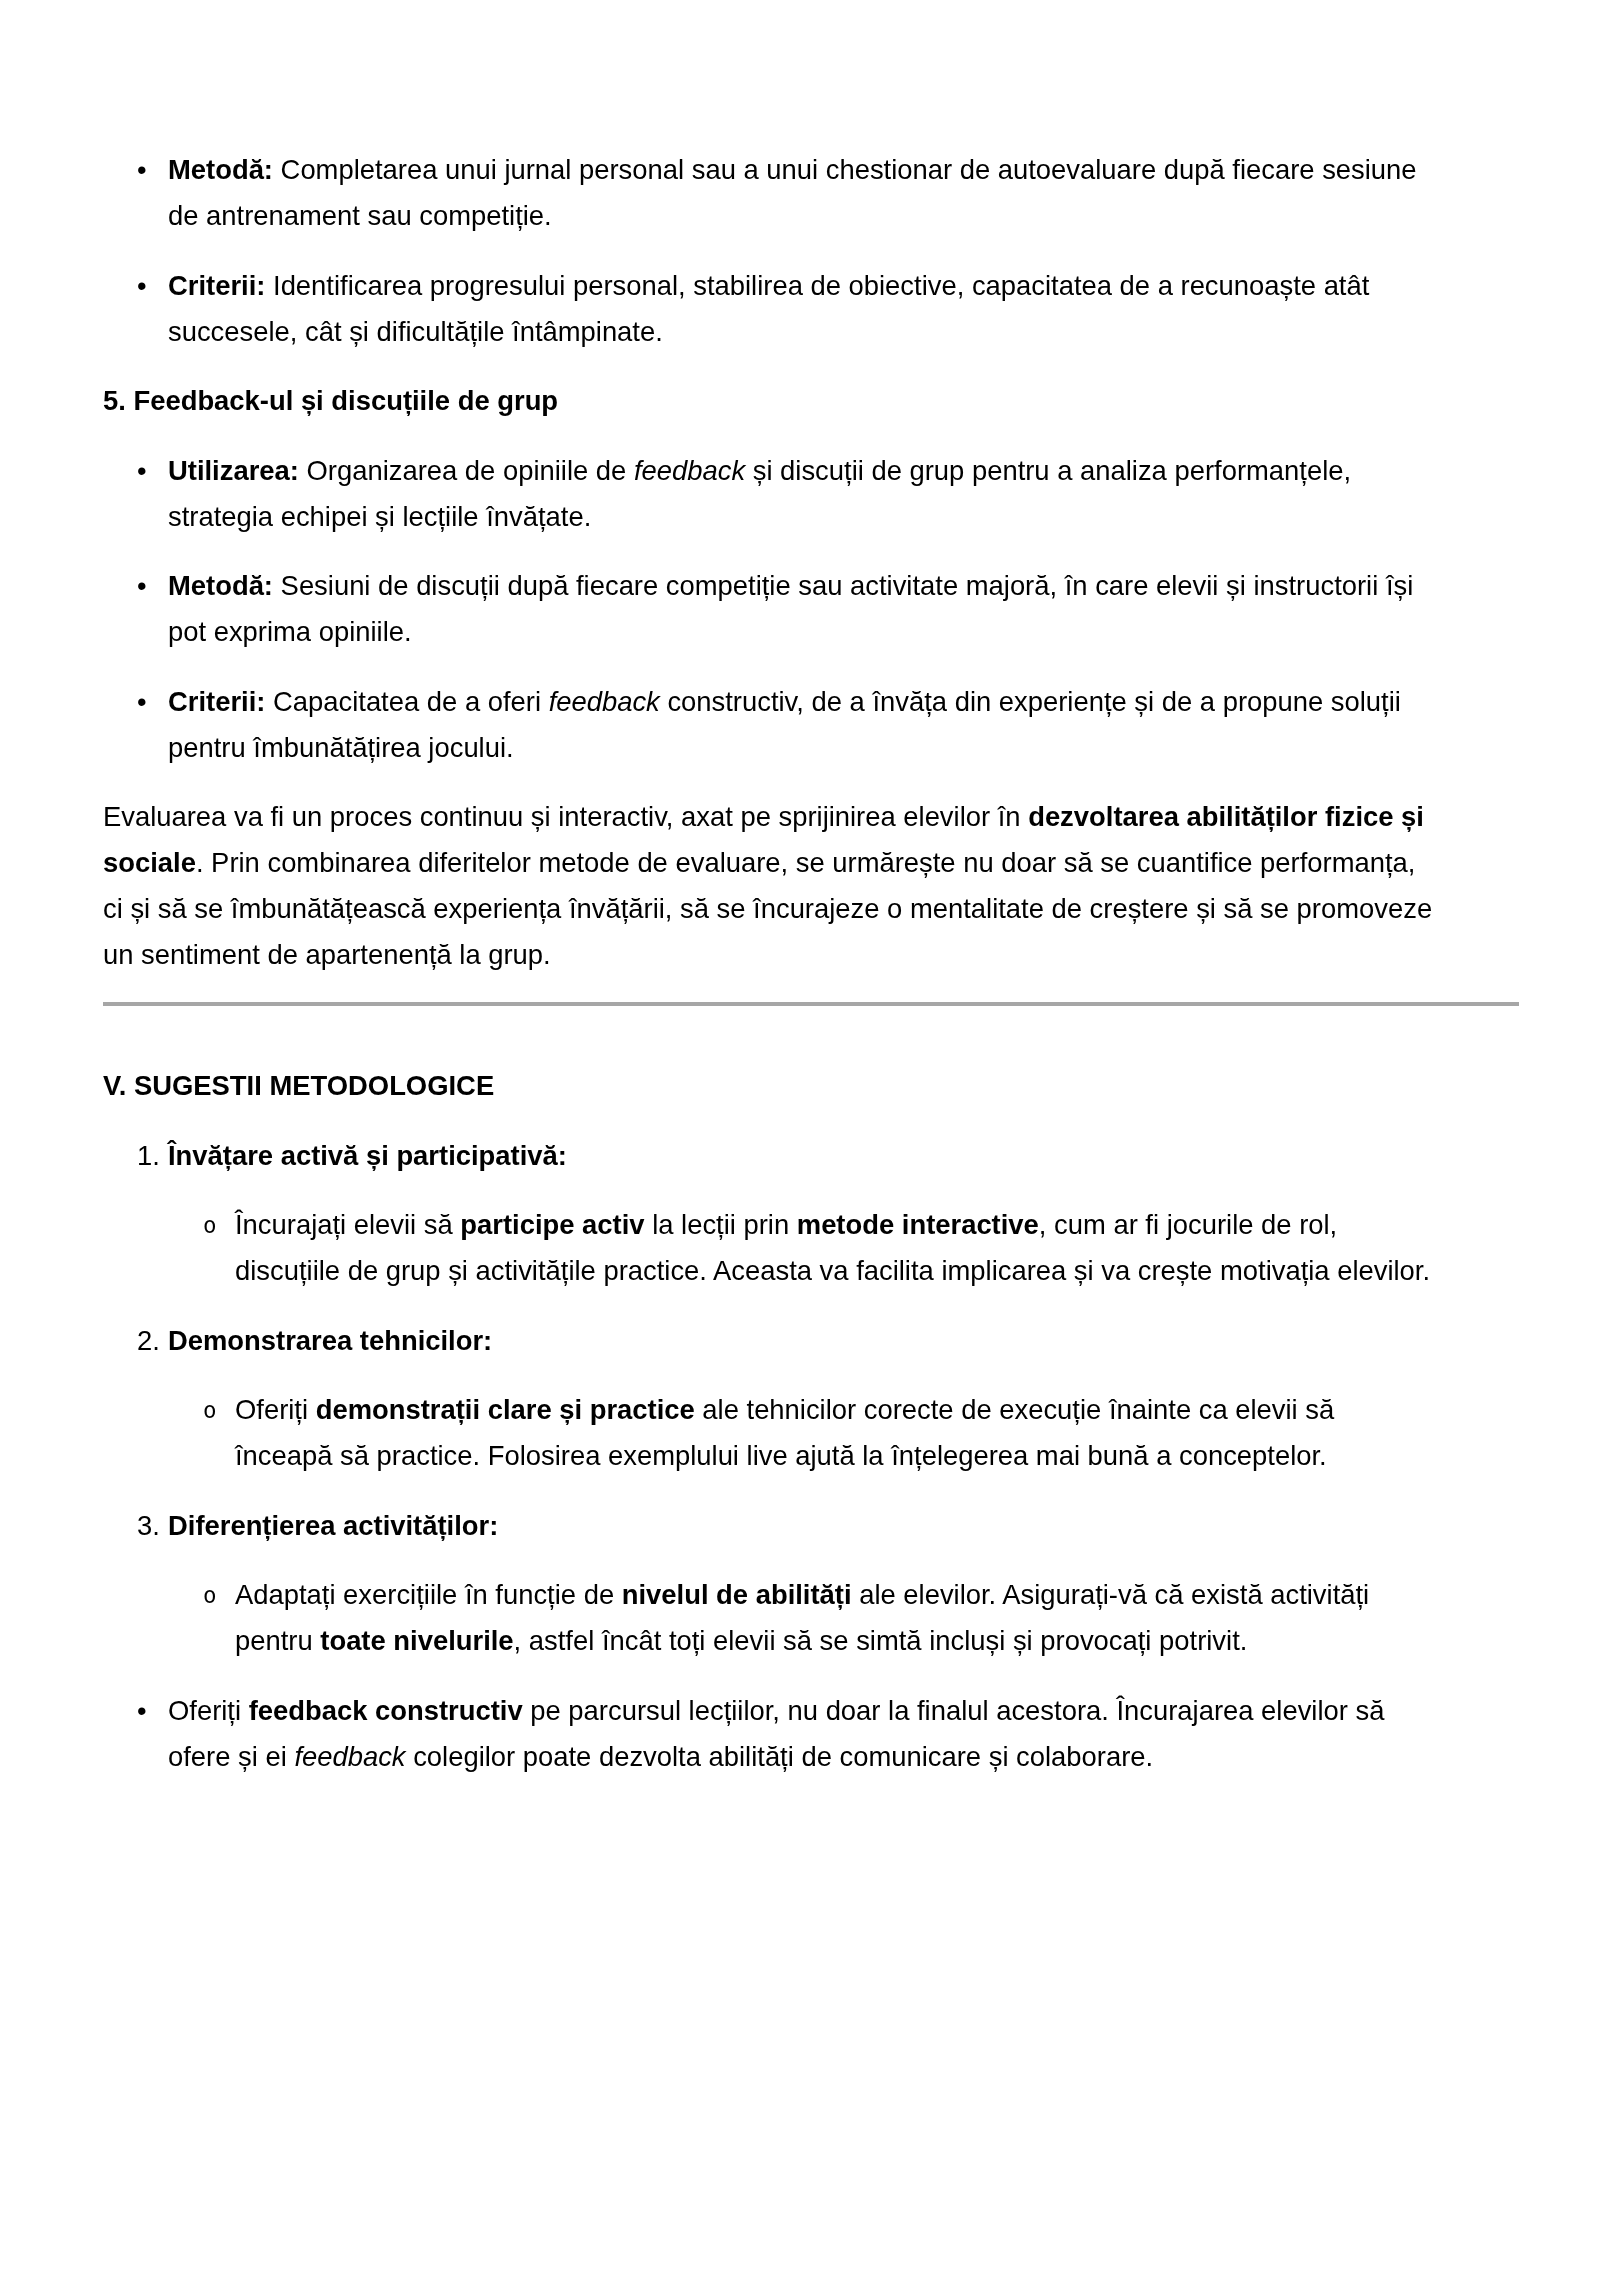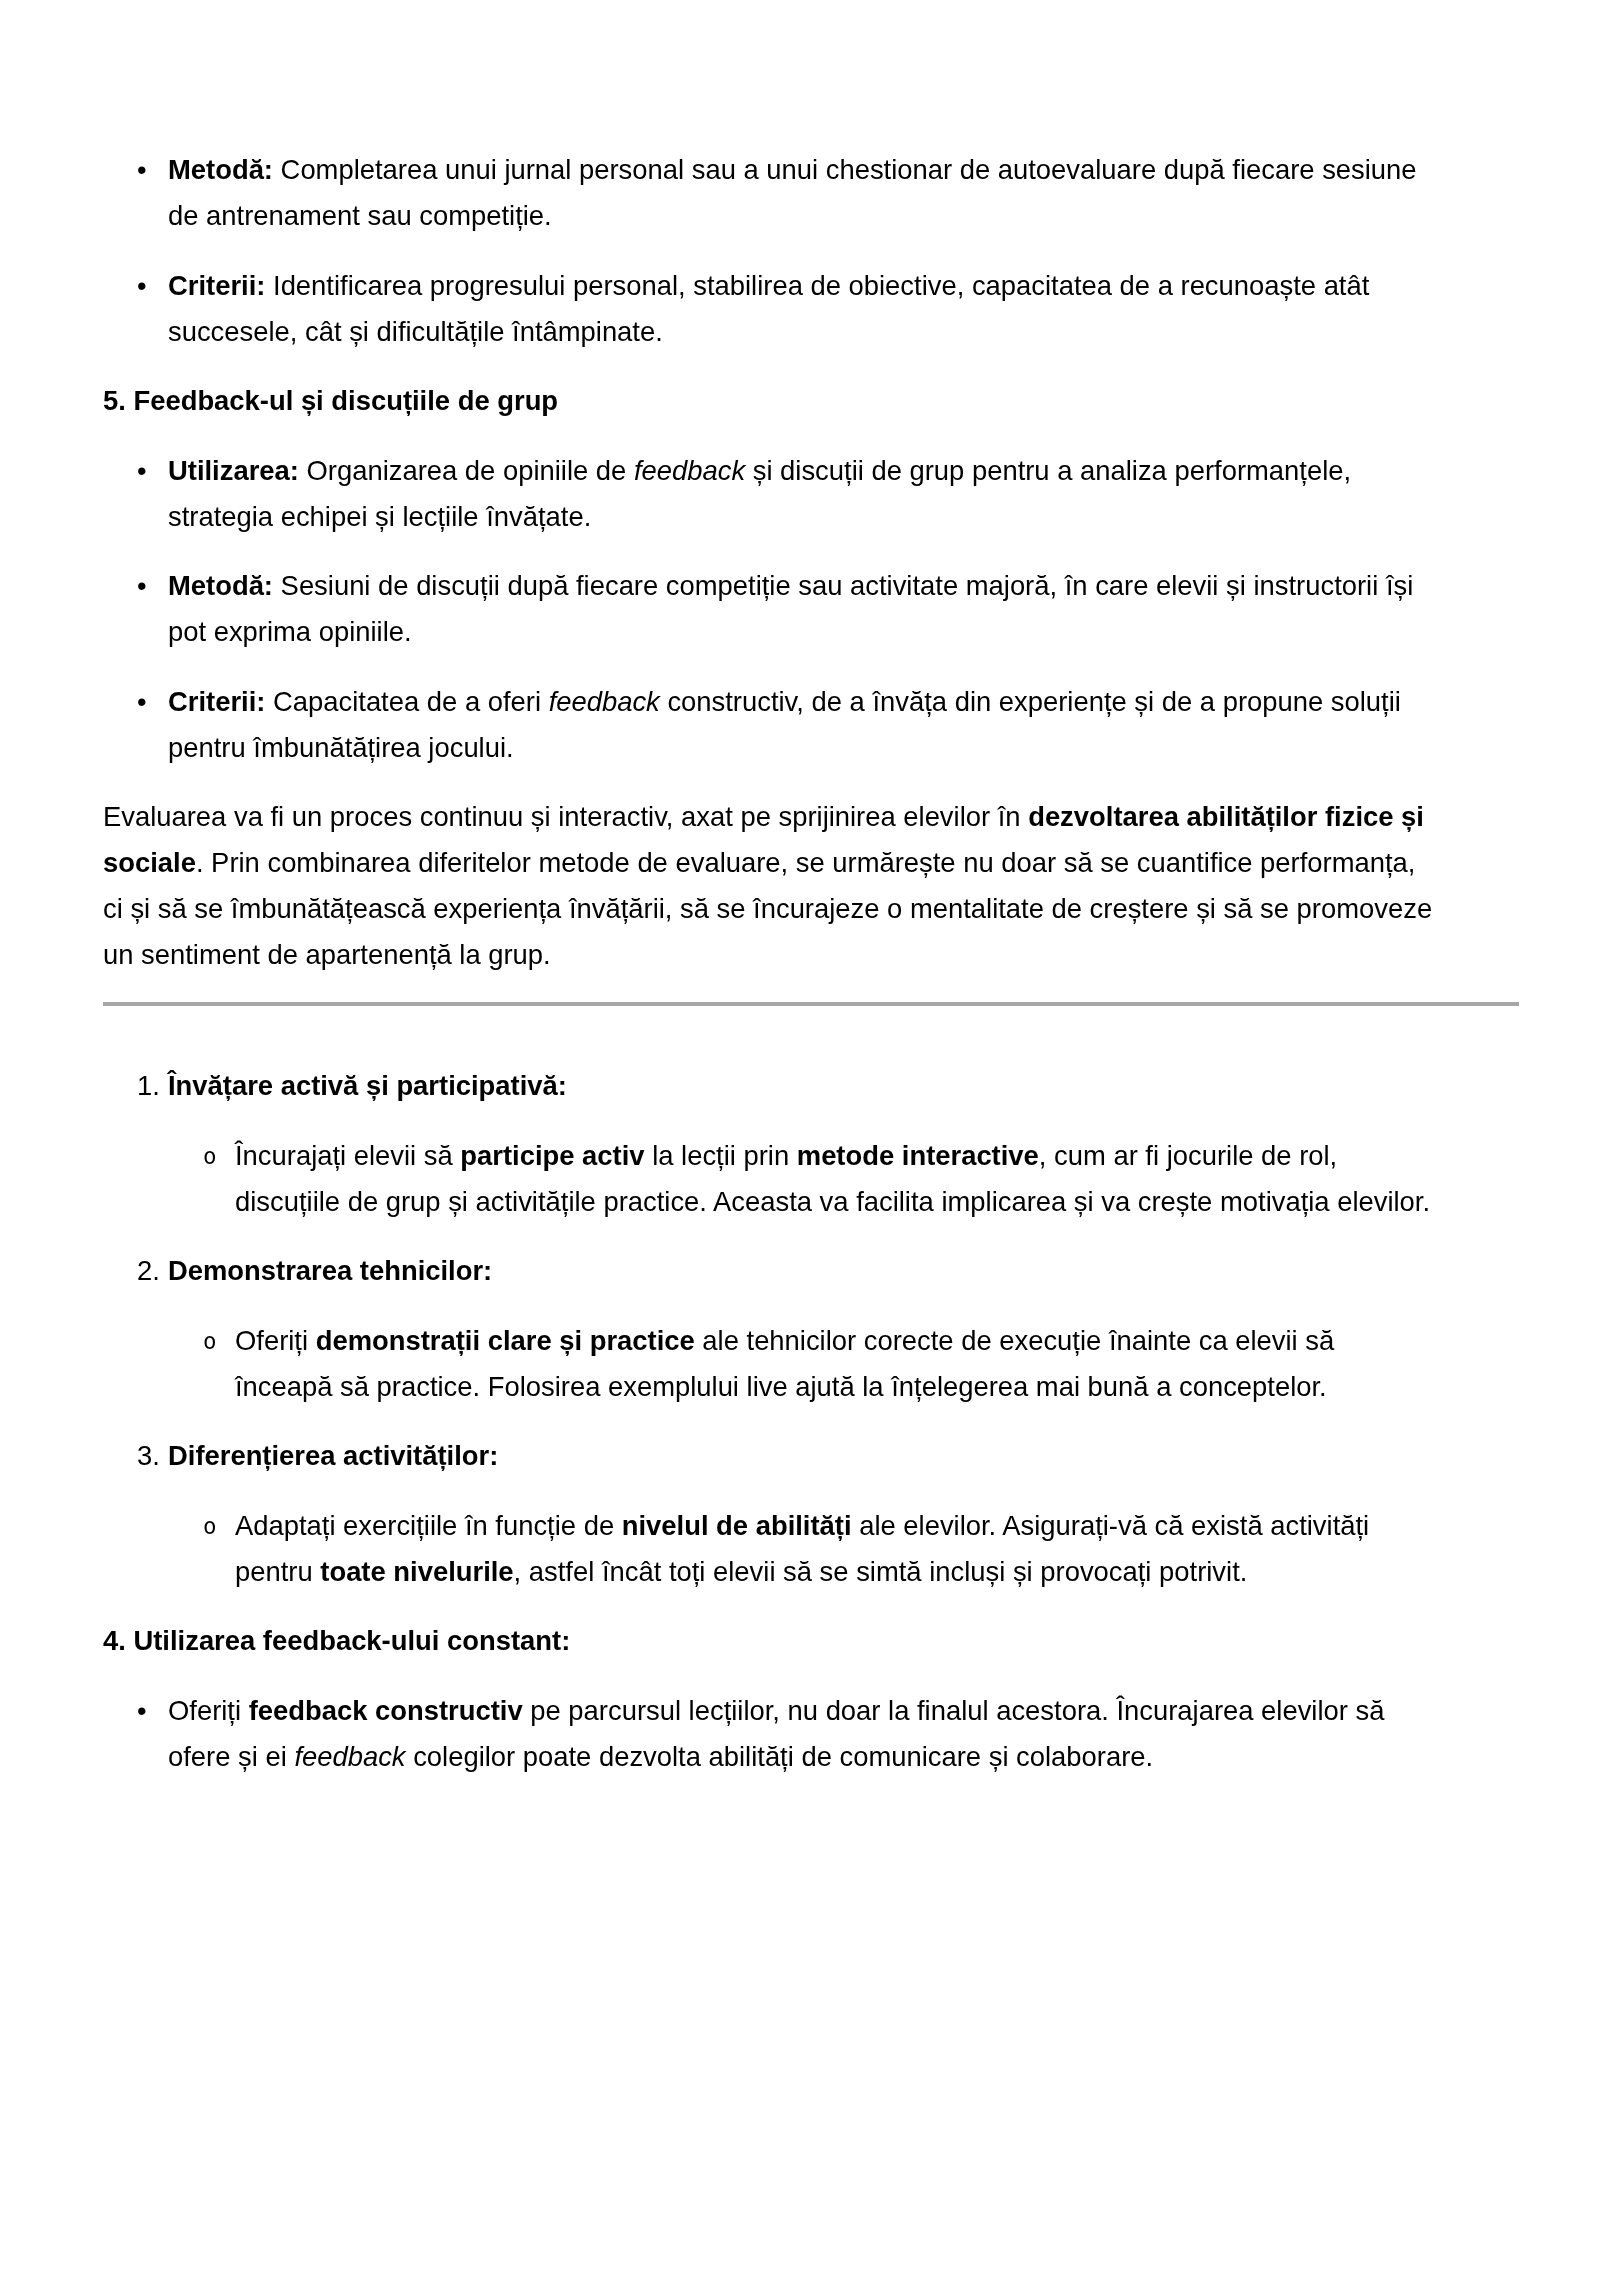--- a/index.html
+++ b/index.html
@@ -66,20 +66,21 @@
   <div class="block bullet-l1">
     <span class="marker">•</span>
     <div class="text"><span class="b">Criterii:</span><span> Capacitatea de a oferi </span><span class="i">feedback</span><span> constructiv, de a învăța din experiențe și de a propune soluții pentru îmbunătățirea jocului.</span></div>
   </div>
 
 
   <div class="block"><span>Evaluarea va fi un proces continuu și interactiv, axat pe sprijinirea elevilor în </span><span class="b">dezvoltarea abilităților fizice și sociale</span><span>. Prin combinarea diferitelor metode de evaluare, se urmărește nu doar să se cuantifice performanța, ci și să se îmbunătățească experiența învățării, să se încurajeze o mentalitate de creștere și să se promoveze un sentiment de apartenență la grup.</span></div>
 
   <div class="divider"></div>
 
+  <div class="block heading">V. SUGESTII METODOLOGICE</div>
 
   <div class="block num-item">
     <span class="num">1.</span>
     <div class="text title">Învățare activă și participativă:</div>
   </div>
   <div class="block bullet-l2">
     <span class="marker-circle">o</span>
     <div class="text"><span>Încurajați elevii să </span><span class="b">participe activ</span><span> la lecții prin </span><span class="b">metode interactive</span><span>, cum ar fi jocurile de rol, discuțiile de grup și activitățile practice. Aceasta va facilita implicarea și va crește motivația elevilor.</span></div>
   </div>
 
@@ -94,21 +95,20 @@
 
   <div class="block num-item">
     <span class="num">3.</span>
     <div class="text title">Diferențierea activităților:</div>
   </div>
   <div class="block bullet-l2">
     <span class="marker-circle">o</span>
     <div class="text"><span>Adaptați exercițiile în funcție de </span><span class="b">nivelul de abilități</span><span> ale elevilor. Asigurați-vă că există activități pentru </span><span class="b">toate nivelurile</span><span>, astfel încât toți elevii să se simtă incluși și provocați potrivit.</span></div>
   </div>
 
-  <div class="block heading">4. Utilizarea feedback-ului constant:</div>
 
   <div class="block bullet-l1">
     <span class="marker">•</span>
     <div class="text"><span>Oferiți </span><span class="b">feedback constructiv</span><span> pe parcursul lecțiilor, nu doar la finalul acestora. Încurajarea elevilor să ofere și ei </span><span class="i">feedback</span><span> colegilor poate dezvolta abilități de comunicare și colaborare.</span></div>
   </div>
 
 </div>
 
 
 </body></html>

